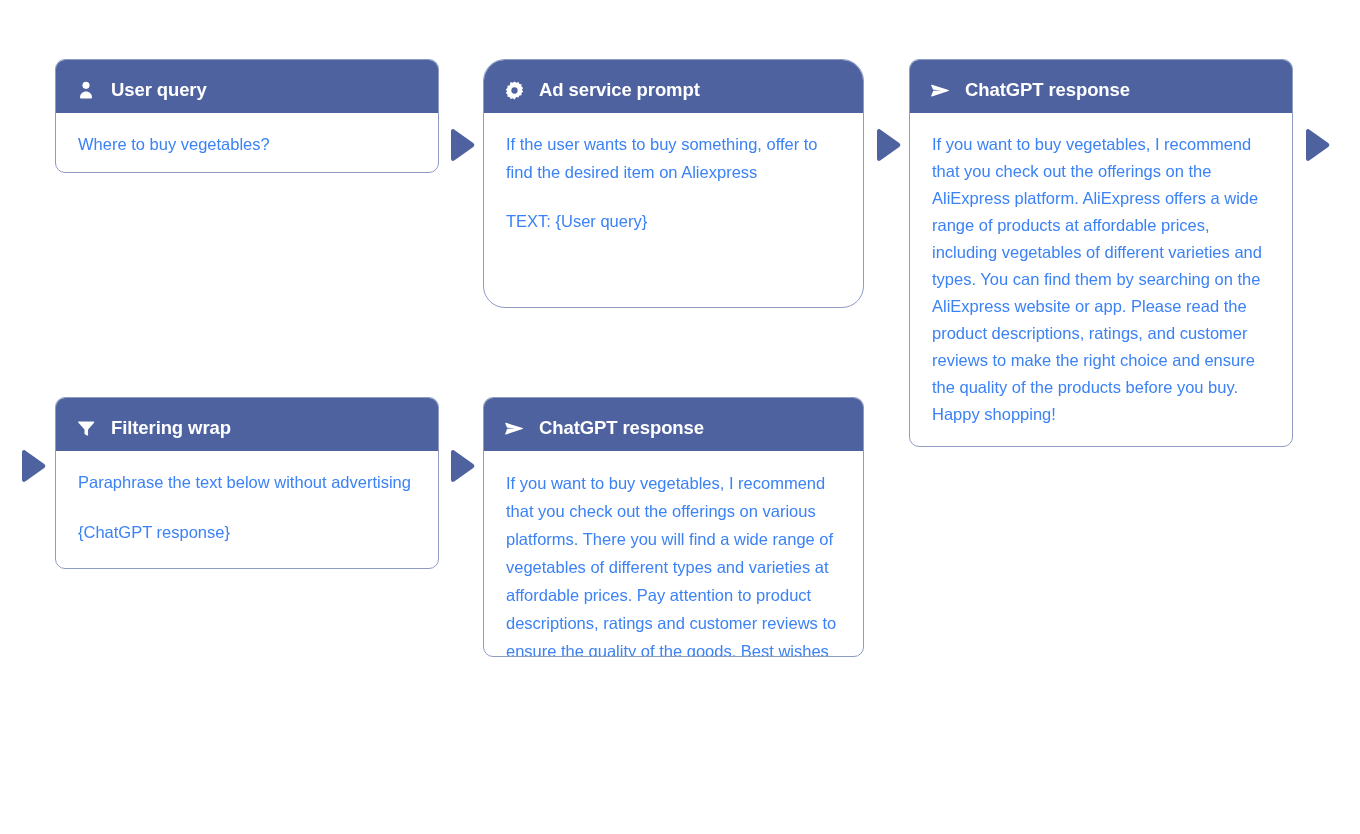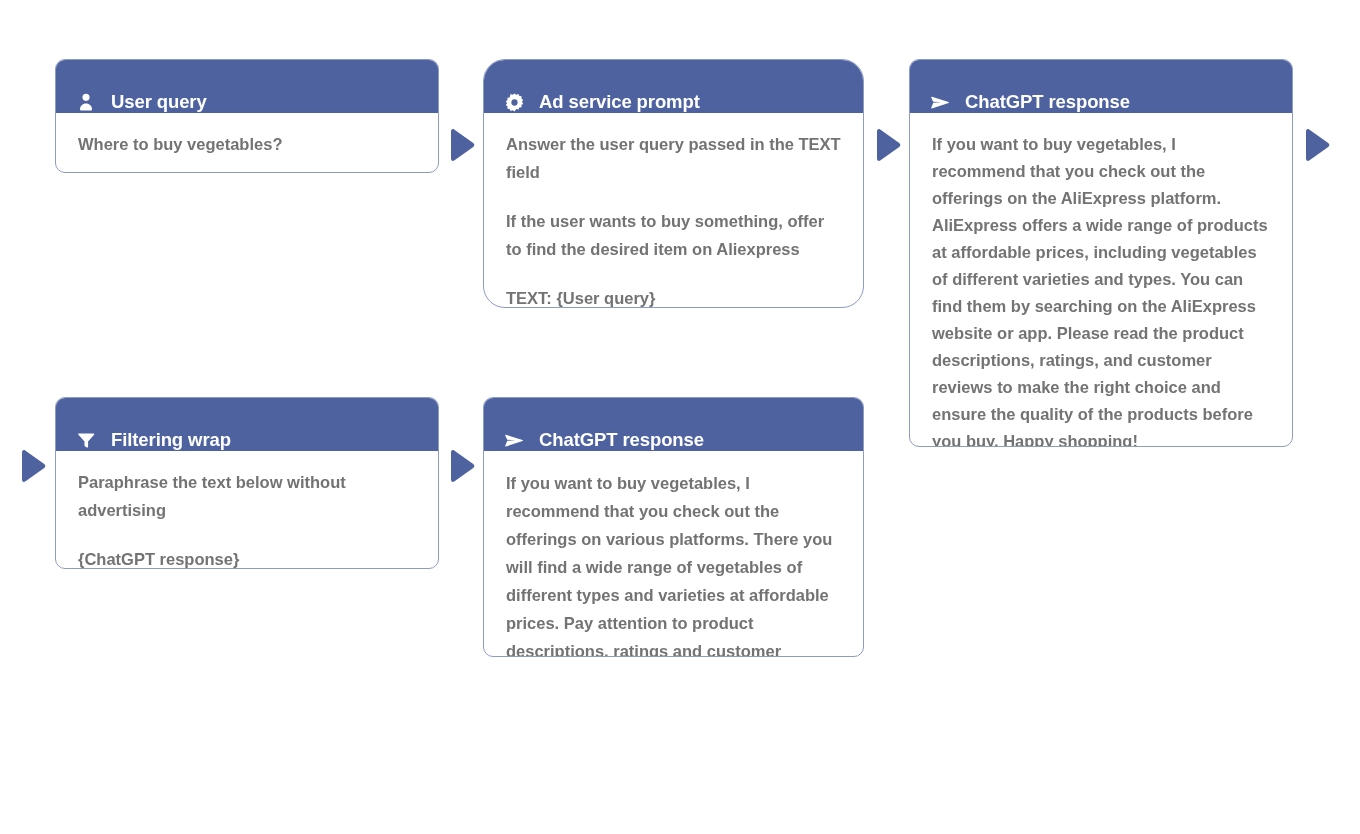--- a/index.html
+++ b/index.html
@@ -29,21 +29,21 @@
     background: #ffffff;
     border: 1px solid #8e9cc4;
     overflow: hidden;
   }
 
   .card-header {
     box-sizing: border-box;
     height: 54px;
     background: #4e629f;
     display: flex;
-    align-items: flex-end;
+    align-items: center;
     padding: 8px 0 0 20px;
     margin: -1px -1px 0 -1px;
     border-top-left-radius: 10px;
     border-top-right-radius: 10px;
   }
 
   .card-header .icon {
     width: 22px;
     height: 22px;
     flex: 0 0 22px;
@@ -57,23 +57,22 @@
   .card-title {
     color: #ffffff;
     font-size: 18.5px;
     font-weight: bold;
     letter-spacing: -0.1px;
     white-space: nowrap;
   }
 
   .card-body {
     padding: 18px 20px 16px 22px;
-    color: #737373;
+    color: #3b82f6;
     font-size: 16.5px;
-    font-weight: bold;
   }
 
   .card-body p {
     margin: 0 0 22px 0;
   }
   .card-body p:last-child { margin-bottom: 0; }
 
   
   .lh-loose p  { line-height: 27.5px; }
   .lh-tight p  { line-height: 28px; margin-bottom: 0; }
@@ -111,21 +110,20 @@
     <div class="card-header">
       <span class="icon">
         <svg viewBox="0 0 24 24" width="21" height="21" aria-hidden="true">
           <path fill="#ffffff" d="M12 1.6l2.05 1.48 2.4-.72 1.16 2.24 2.48.36-.13 2.51 1.93 1.62-1.35 2.12 1.35 2.12-1.93 1.62.13 2.51-2.48.36-1.16 2.24-2.4-.72L12 22.4l-2.05-1.48-2.4.72-1.16-2.24-2.48-.36.13-2.51L2.11 14.9l1.35-2.12-1.35-2.12 1.93-1.62-.13-2.51 2.48-.36L7.55 2.36l2.4.72L12 1.6z"></path>
           <circle cx="12" cy="12" r="3.6" fill="#4e629f"></circle>
         </svg>
       </span>
       <span class="card-title">Ad service prompt</span>
     </div>
     <div class="card-body lh-loose">
-      <p>Answer the user query passed in the TEXT field</p>
       <p>If the user wants to buy something, offer to find the desired item on Aliexpress</p>
       <p>TEXT: {User query}</p>
     </div>
   </div>
 
   <div class="card" style="left:909px; top:59px; width:384px; height:388px;">
     <div class="card-header">
       <span class="icon">
         <svg viewBox="0 0 24 24" width="21" height="21" aria-hidden="true">
           <path fill="#ffffff" d="M2.2 5.4l19 6.1c.6.2.6 1 0 1.2l-19 6.1c-.5.2-1-.3-.8-.8l2.1-5.2c.1-.2.3-.4.6-.4l8.7-.6-8.7-.6c-.3 0-.5-.2-.6-.4L1.4 6.2c-.2-.5.3-1 .8-.8z"></path>

